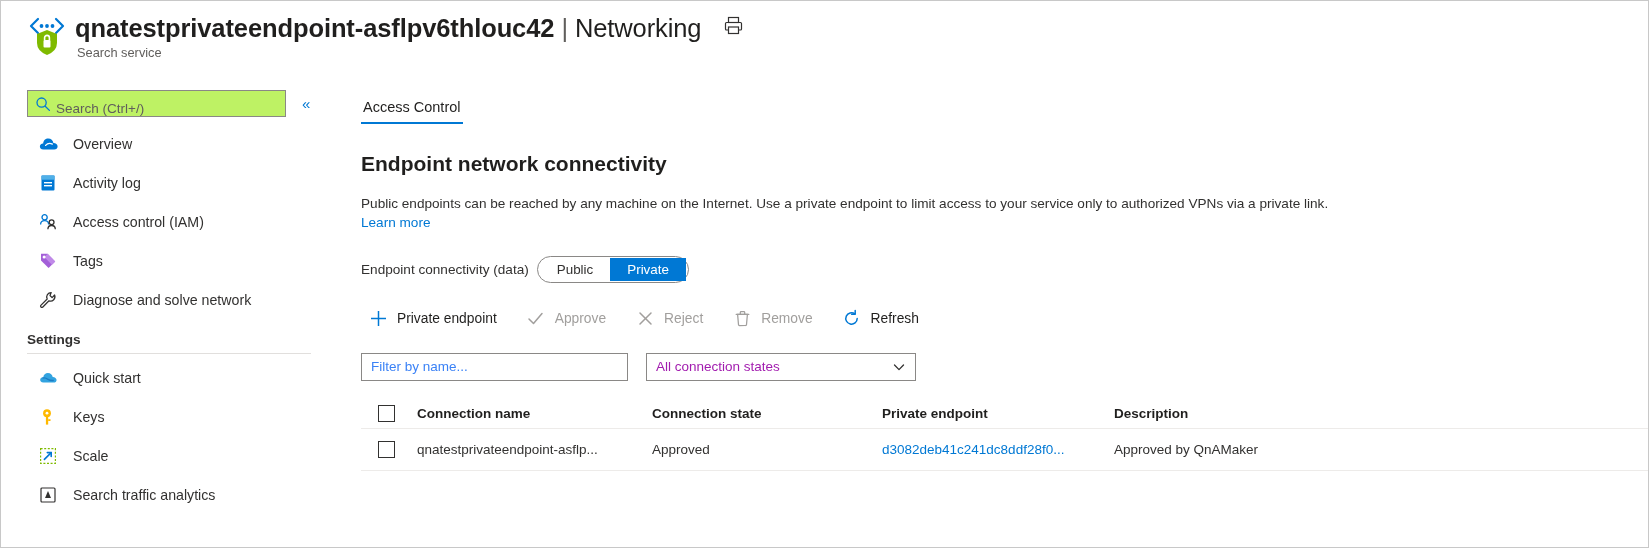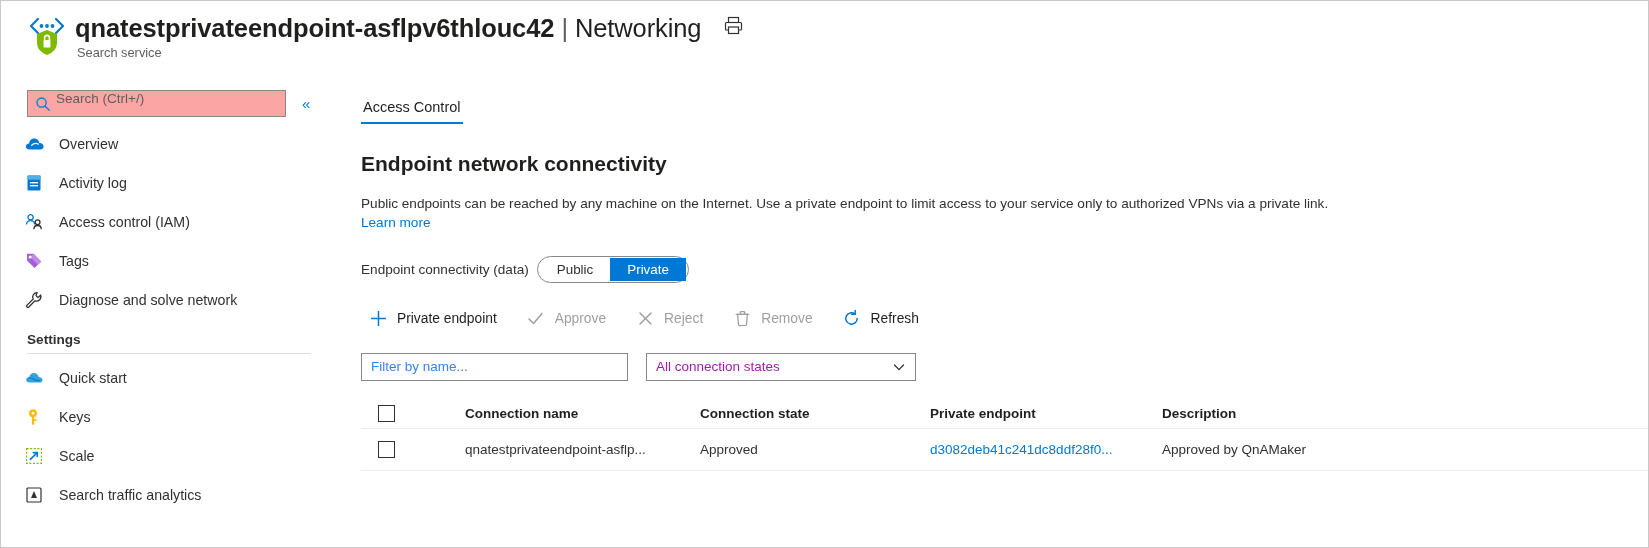--- a/index.html
+++ b/index.html
@@ -70,23 +70,23 @@
   .search-row {
     display: flex;
     align-items: center;
     padding: 0 0 0 26px;
     height: 28px;
   }
   .search-box {
     position: relative;
     width: 259px; height: 27px;
     border: 1px solid #8a8886;
-    background: #fca5a5;
-    display: flex;
-    align-items: flex-start;
+    background: #bef264;
+    display: flex;
+    align-items: flex-end;
     padding-left: 28px;
     font-size: 13.5px;
     color: #605e5c;
   }
   .search-box .ph { color: #605e5c; font-size: 13.5px; }
   .search-icon-pos {
     position: absolute; left: 7px; top: 5px;
   }
   .collapse-btn {
     margin-left: 16px;
@@ -95,21 +95,21 @@
     line-height: 1;
     cursor: pointer;
     user-select: none;
   }
 
   .nav { margin-top: 13px; }
   .nav-item {
     display: flex;
     align-items: center;
     height: 28px;
-    padding-left: 24px;
+    padding-left: 38px;
     margin-bottom: 11px;
     cursor: pointer;
   }
   .nav-item .ico {
     width: 22px; height: 18px;
     margin-right: 12px;
     flex: none;
     display: flex; align-items: center; justify-content: flex-start;
   }
   .nav-item .lbl {
@@ -279,21 +279,21 @@
     border-bottom: 1px solid #edebe9;
   }
   .cb {
     width: 17px; height: 17px;
     border: 1px solid #323130;
     background: #fff;
     flex: none;
     margin: 0 22px 0 17px;
     cursor: pointer;
   }
-  .c1 { width: 235px; margin-left: 48px; }
+  .c1 { width: 235px; }
   .c2 { width: 230px; }
   .c3 { width: 232px; }
   .c4 { width: 300px; }
   .th {
     font-size: 13.5px;
     font-weight: 600;
     color: #201f1e;
     white-space: nowrap;
   }
   .td {

